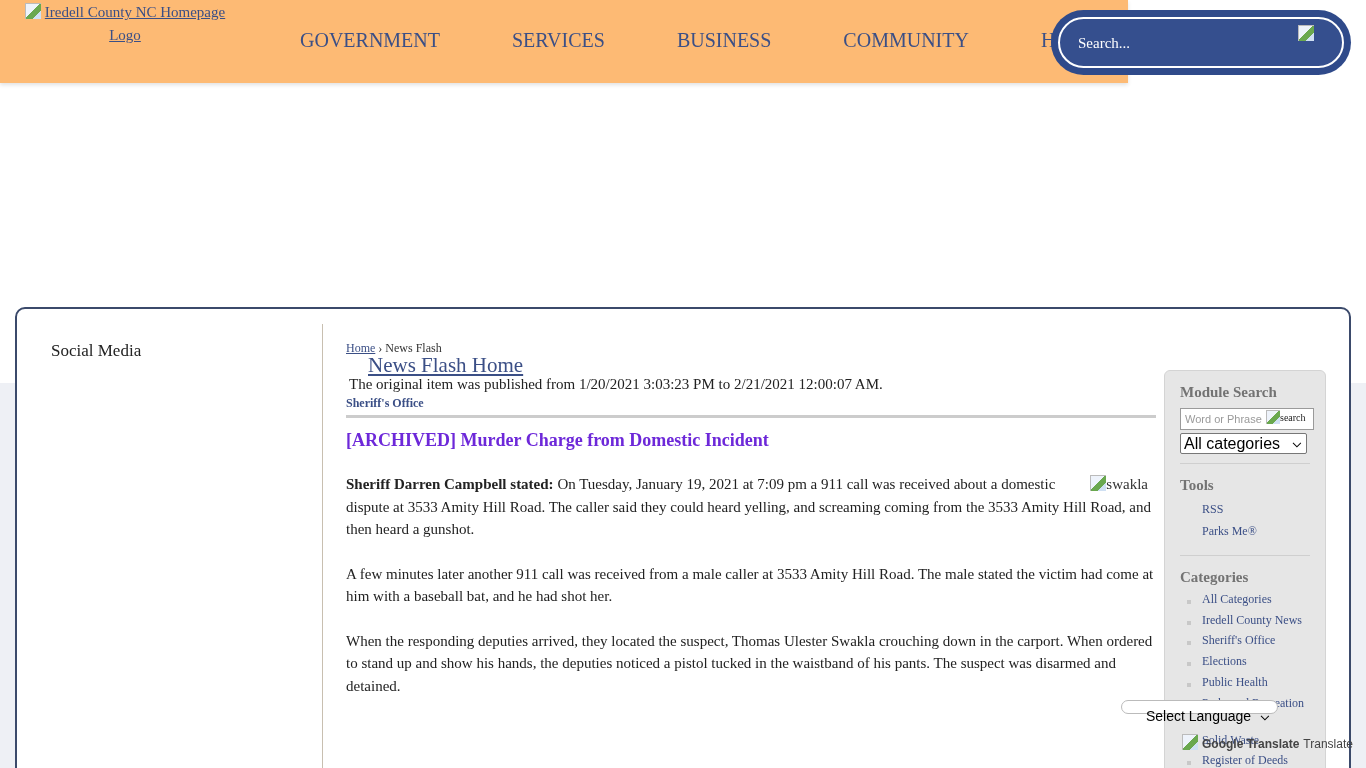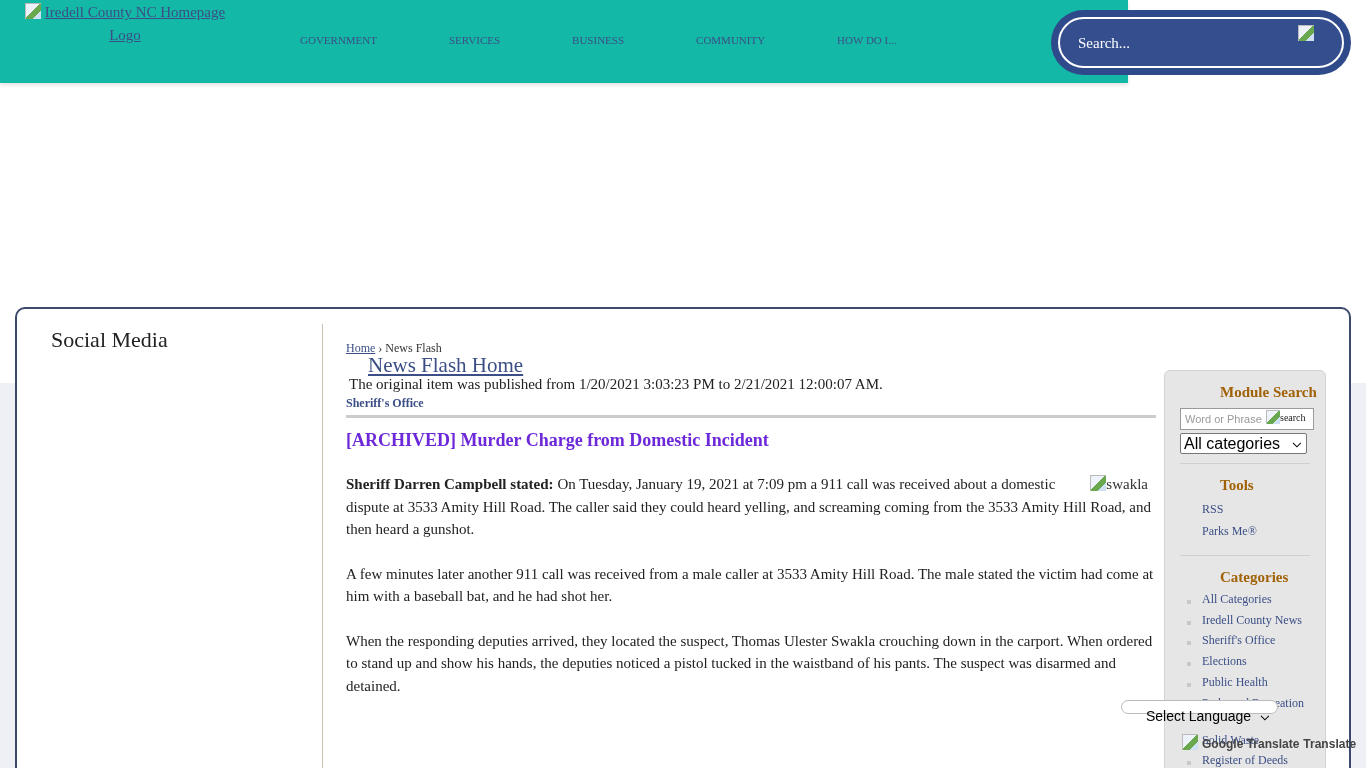--- a/index.html
+++ b/index.html
@@ -6,41 +6,41 @@
     html, body { width: 1366px; height: 768px; overflow: hidden; }
     body {
       font-family: "Liberation Serif", "DejaVu Serif", serif;
       color: #222;
       background: #ffffff;
       position: relative;
     }
     
     .header {
       position: absolute; left: 0; top: 0; width: 1128px; height: 83px;
-      background: #14b8a6;
+      background: #fdba74;
       box-shadow: 0 2px 4px rgba(0,0,0,0.12);
       z-index: 5;
     }
     .logo {
       position: absolute; left: 14px; top: 1px; width: 222px;
       text-align: center; font-size: 15px; line-height: 23px;
     }
     .logo a { color: #3b4f86; text-decoration: underline; }
     .broken-img {
       display: inline-block; width: 16px; height: 16px; vertical-align: -2px;
       position: relative; margin-right: 4px;
       border-left: 1px solid #bbb; border-top: 1px solid #bbb;
       background: linear-gradient(135deg, #eef3fb 0 45%, #6aa84f 46% 70%, #cfe0f3 71%);
     }
     .nav {
       position: absolute; left: 263px; top: 28px; height: 24px;
       display: flex;
     }
     .nav-item {
-      font-size: 11px; color: #3b4f86; text-transform: uppercase;
+      font-size: 20px; color: #3b4f86; text-transform: uppercase;
       padding: 0 36px; line-height: 24px; cursor: pointer; white-space: nowrap;
     }
     .nav-item:first-child { padding-left: 37px; }
     .search-pill {
       position: absolute; left: 1051px; top: 10px; width: 300px; height: 65px;
       background: #2f4a8a; border-radius: 33px;
     }
     .search-inner {
       position: absolute; left: 7px; top: 7px; width: 286px; height: 51px;
       border: 2px solid #fff; border-radius: 26px; background: #354f8e;
@@ -60,22 +60,22 @@
     .bg-band {
       position: absolute; left: 0; top: 383px; width: 1366px; height: 385px;
       background: #eef0f5;
     }
     
     .frame {
       position: absolute; left: 15px; top: 307px; width: 1336px; height: 480px;
       background: #fff; border: 2px solid #3b4a6b; border-radius: 10px;
     }
     .social {
-      position: absolute; left: 51px; top: 327px;
-      font-size: 22px; color: #222;
+      position: absolute; left: 51px; top: 341px;
+      font-size: 17px; color: #222;
     }
     .divider-v {
       position: absolute; left: 322px; top: 324px; width: 1px; height: 444px;
       background: #c8bfb0;
     }
     
     .content { position: absolute; left: 346px; top: 340px; width: 810px; }
     .breadcrumb { font-size: 12px; color: #333; line-height: 16px; }
     .breadcrumb a { color: #3b4f86; text-decoration: underline; }
     .nf-home { margin-left: 22px; font-size: 21px; line-height: 18px; }
@@ -90,21 +90,21 @@
     .para b { font-weight: bold; }
     .article-img {
       float: right; margin-left: 18px; margin-right: 8px; font-size: 15px; color: #333; line-height: 22px;
     }
 
     
     .sidebar {
       position: absolute; left: 1164px; top: 370px; width: 162px; height: 420px;
       background: #e6e6e6; border: 1px solid #d4d4d4; border-radius: 6px;
     }
-    .sb-h { position: absolute; left: 15px; font-size: 15px; font-weight: bold; color: #a16207; margin-left: 40px; }
+    .sb-h { position: absolute; left: 15px; font-size: 15px; font-weight: bold; color: #737373; }
     .sb-input {
       position: absolute; left: 15px; top: 37px; width: 134px; height: 22px;
       background: #fff; border: 1px solid #9a9a9a;
     }
     .sb-input input {
       position: absolute; left: 4px; top: 2px; width: 82px; height: 16px; border: none; outline: none;
       font-family: "Liberation Sans", sans-serif; font-size: 11px; color: #999; background: transparent;
     }
     .sb-input input::placeholder { color: #9a9a9a; }
     .sb-search-btn {
@@ -130,21 +130,21 @@
       background: #fff; border: 1px solid #bbb; border-radius: 16px;
       font-family: "Liberation Sans", sans-serif; font-size: 14px; color: #000;
       line-height: 30px; padding-left: 24px; z-index: 10; cursor: pointer;
     }
     .gt-select .chev { position: absolute; right: 8px; top: 0; font-size: 11px; font-weight: bold; }
     .gt-logo {
       position: absolute; left: 1182px; top: 734px; z-index: 10; white-space: nowrap;
       font-family: "Liberation Sans", sans-serif; font-size: 12px; font-weight: bold; color: #444;
     }
     .gt-logo .broken-img { width: 16px; height: 16px; }
-    .gt-translate { font-weight: bold; color: #444; margin-left: 4px; cursor: pointer; }
+    .gt-translate { font-weight: normal; color: #444; margin-left: 4px; cursor: pointer; }
   </style>
 </head>
 <body>
 
 <div class="header">
   <div class="logo">
     <a href="#">
       <span class="broken-img"></span><span>Iredell County NC Homepage</span><br>
       <span>Logo</span>
     </a>

